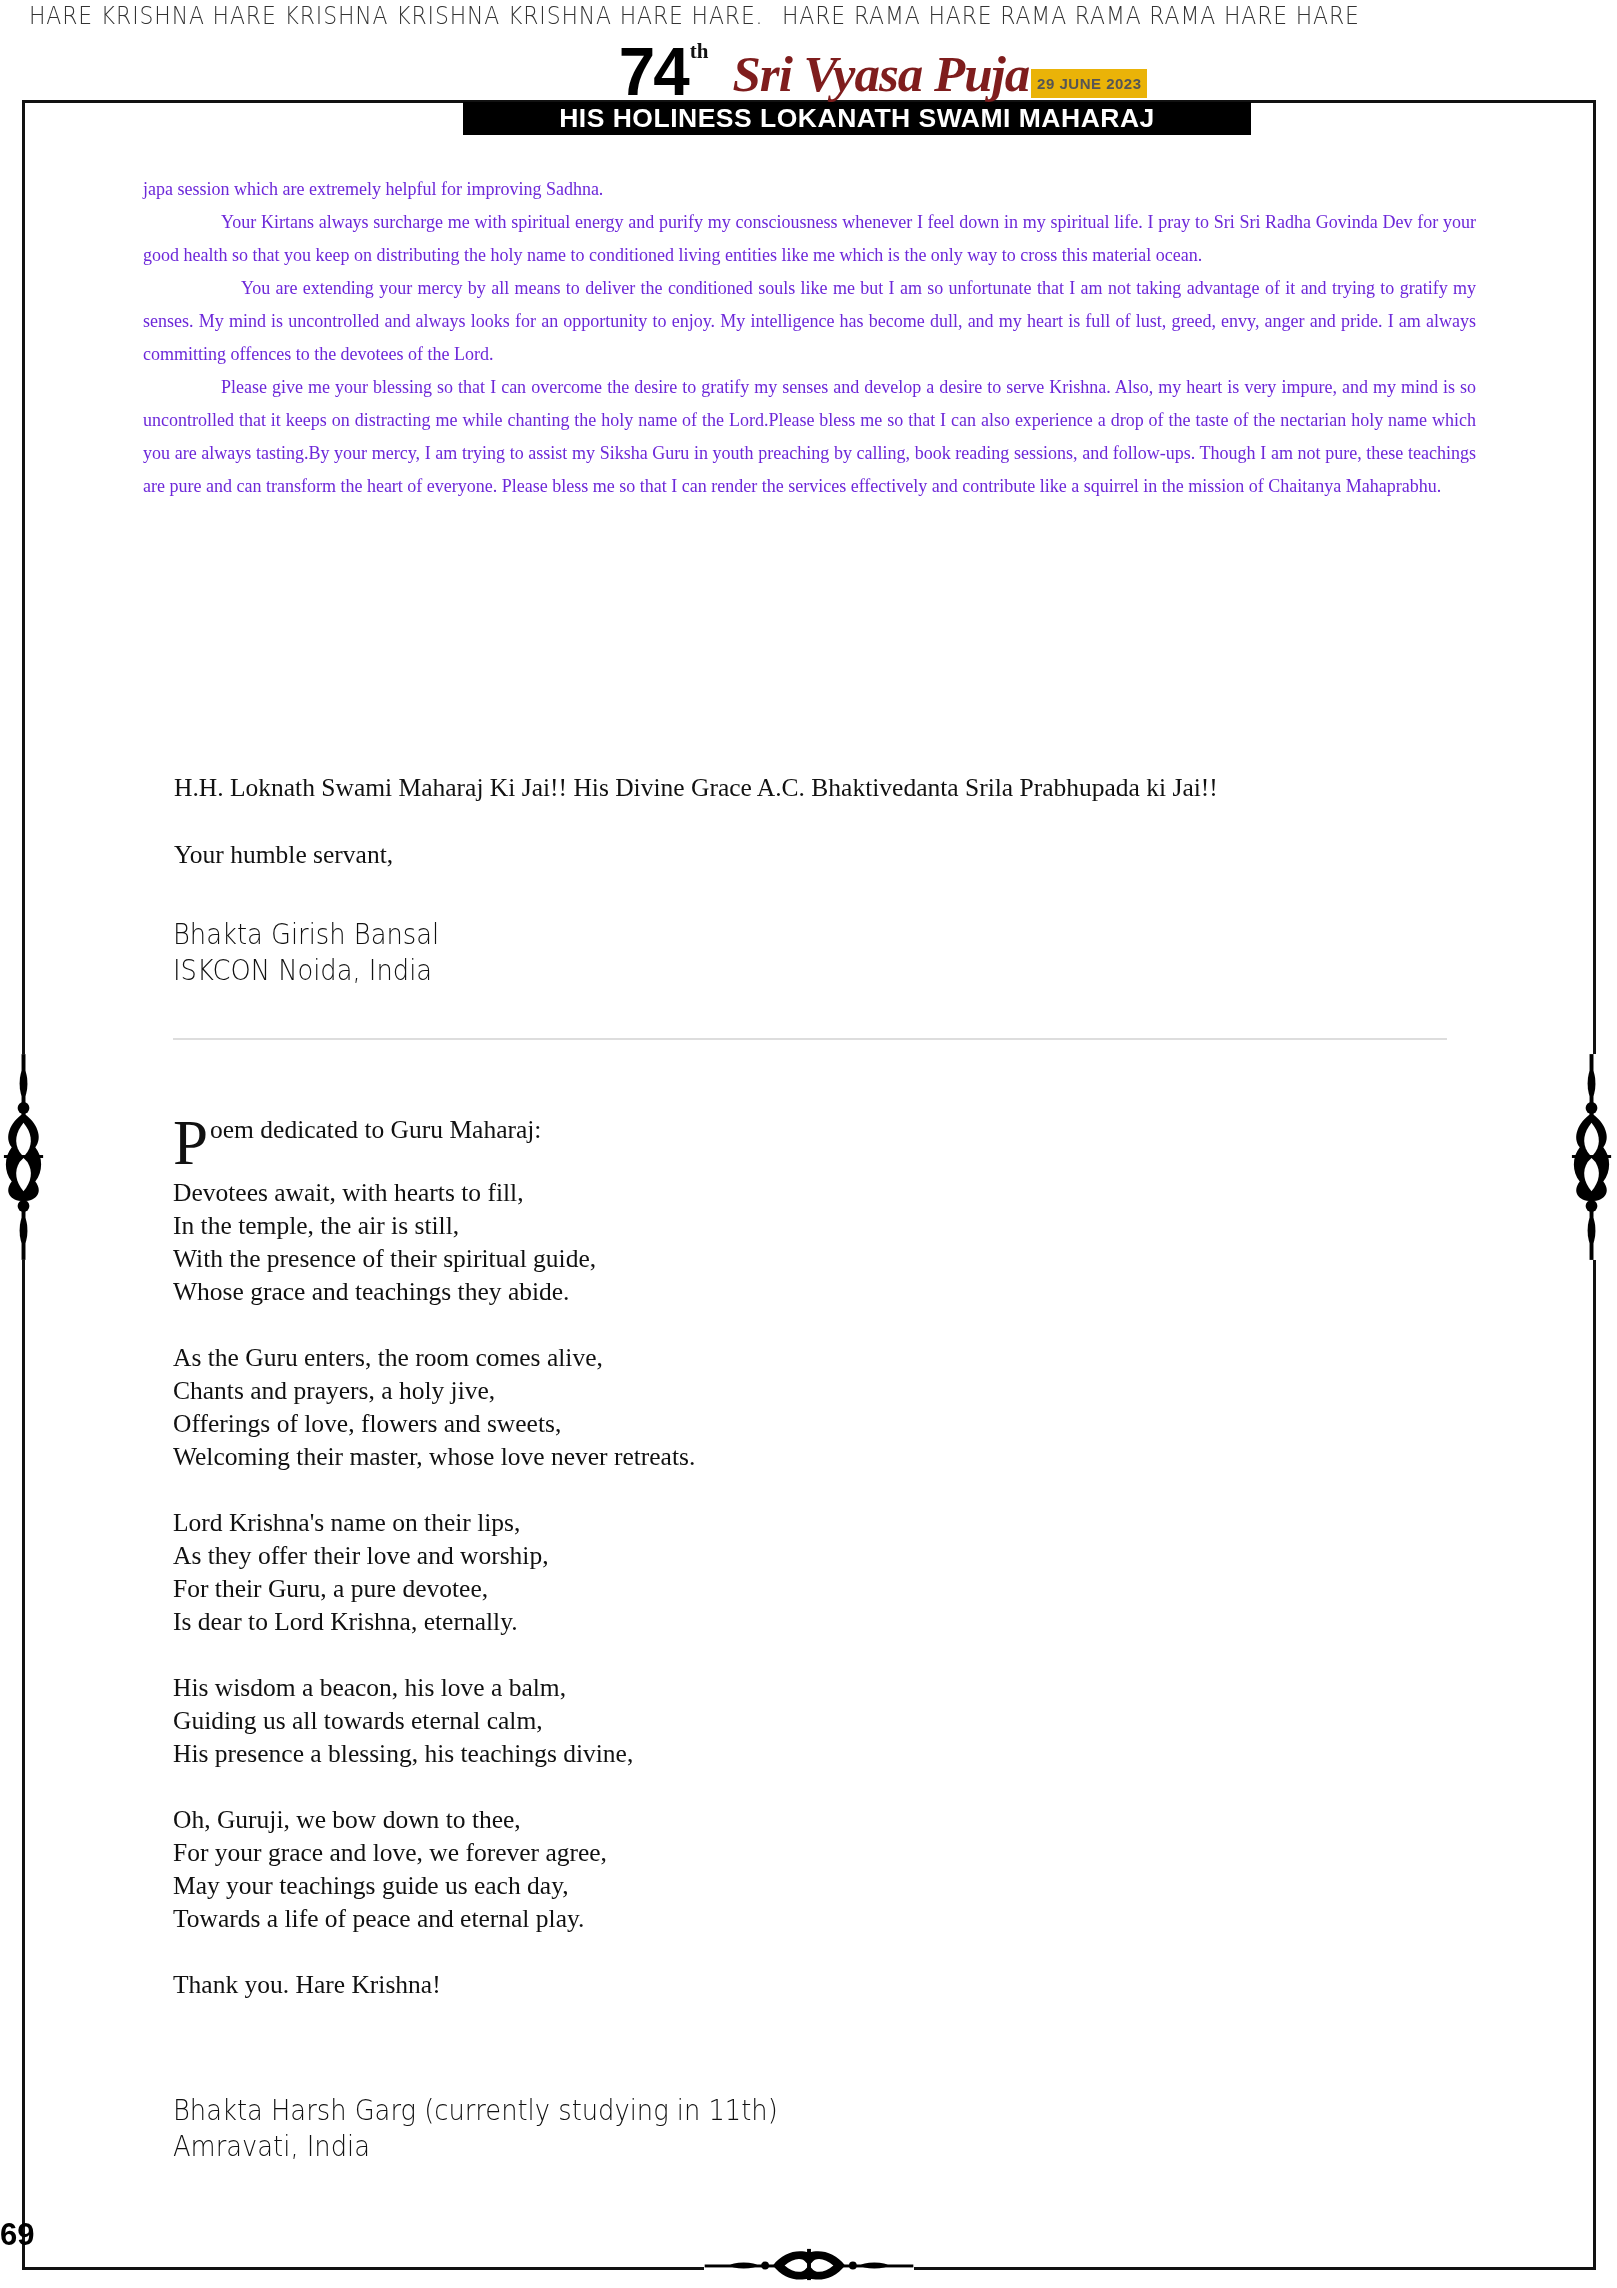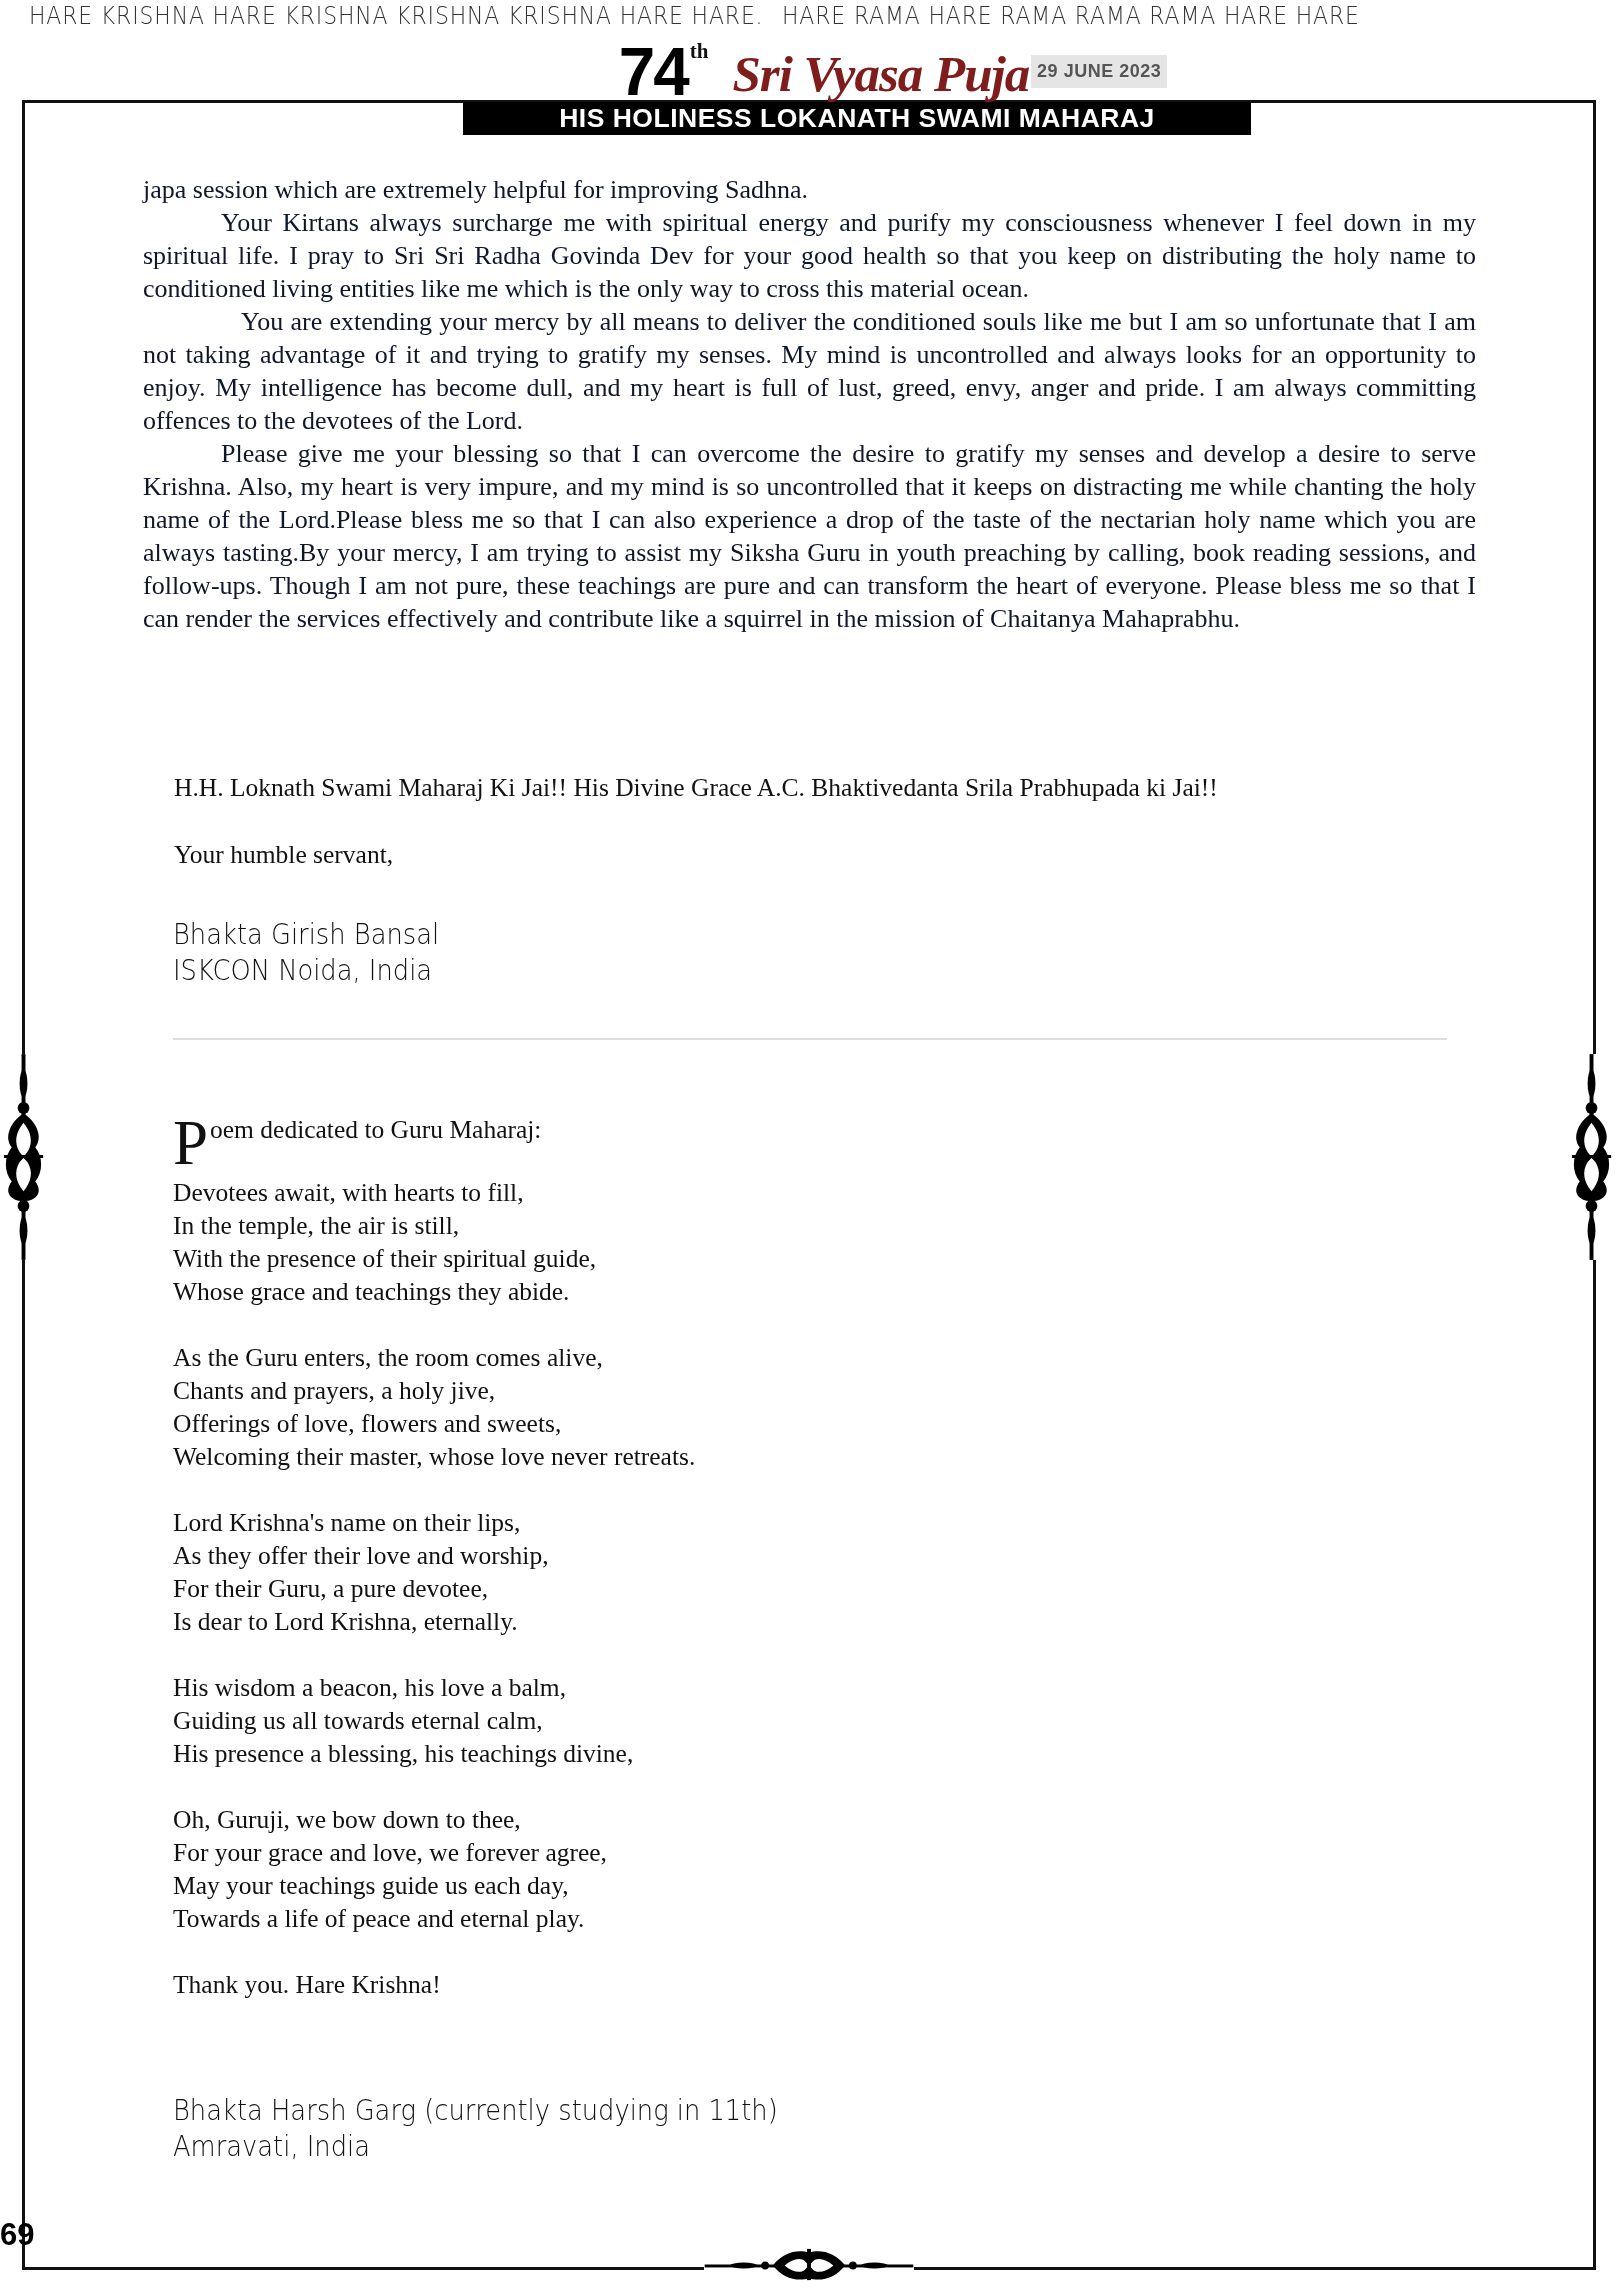--- a/index.html
+++ b/index.html
@@ -29,36 +29,36 @@
   }
   .title-sup {
     font-family: Liberation Serif, serif; font-weight: 700; font-size: 21px;
     align-self: flex-start; margin-top: 3.9px; margin-right: 24px;
   }
   .title-text {
     font-family: "Liberation Serif", serif; font-weight: 700; font-style: italic;
     font-size: 51px; line-height: 59px; color: #7f1d1d; letter-spacing: -1px;
   }
   .date-badge {
-    background: #e5e5e5; color: #555;
-    font-family: "Liberation Sans", sans-serif; font-weight: 700; font-size: 18px;
-    padding: 5.9px 5.9px; margin-left: 2px; margin-bottom: 16px; letter-spacing: 0.5px;
+    background: #eab308; color: #555;
+    font-family: "Liberation Sans", sans-serif; font-weight: 700; font-size: 15px;
+    padding: 5.9px 5.9px; margin-left: 2px; margin-bottom: 6px; letter-spacing: 0.5px;
   }
 
   .banner {
     position: absolute; top: 102px; left: 463px; width: 788px; height: 33px;
     background: #000; color: #fff;
     font-family: "Liberation Sans", sans-serif; font-weight: 700; font-size: 26.5px;
     display: flex; align-items: center; justify-content: center; letter-spacing: 0.5px;
   }
 
   .body-text {
     position: absolute; left: 143px; top: 173px; width: 1333px;
-    font-family: "Liberation Serif", serif; font-size: 26px; line-height: 33px;
-    color: #0f172a; text-align: justify;
+    font-family: "Liberation Serif", serif; font-size: 18px; line-height: 33px;
+    color: #6d28d9; text-align: justify;
   }
   .body-text p { margin: 0; }
   .body-text p.indent { text-indent: 78px; }
   .body-text p.indent2 { text-indent: 98px; }
 
   .closing {
     position: absolute; left: 174px; font-family: "Liberation Serif", serif;
     font-size: 25.5px; color: #111; white-space: nowrap;
   }
   .signature {

